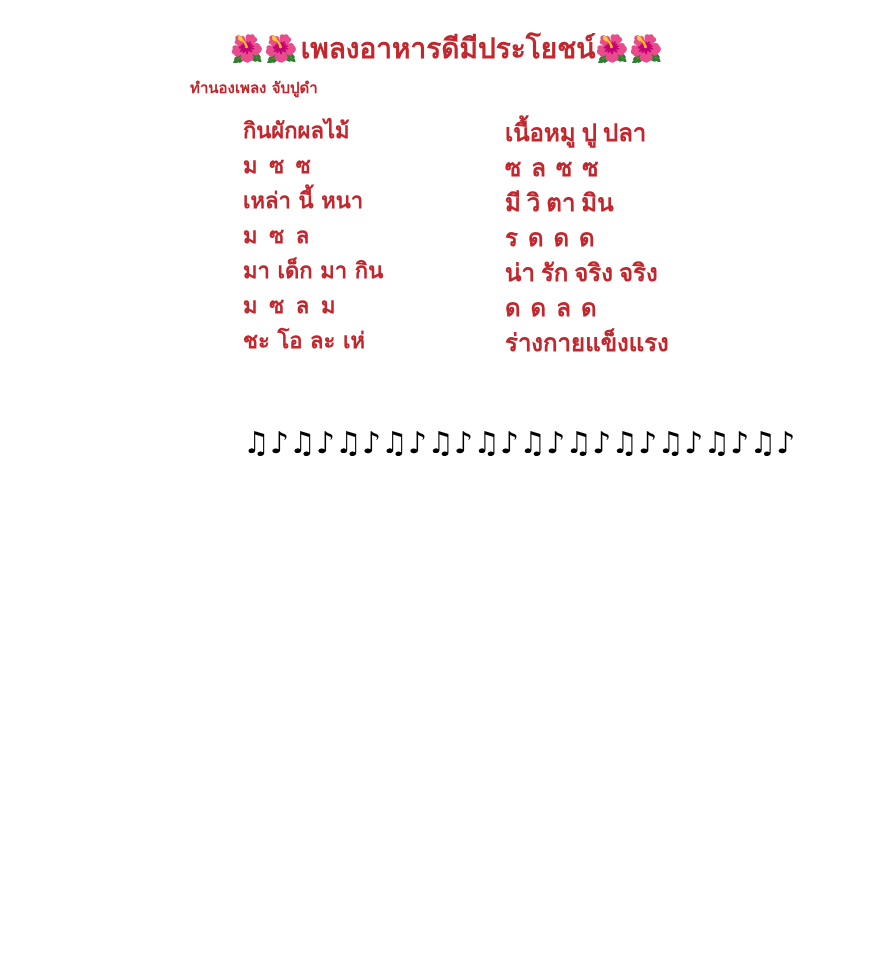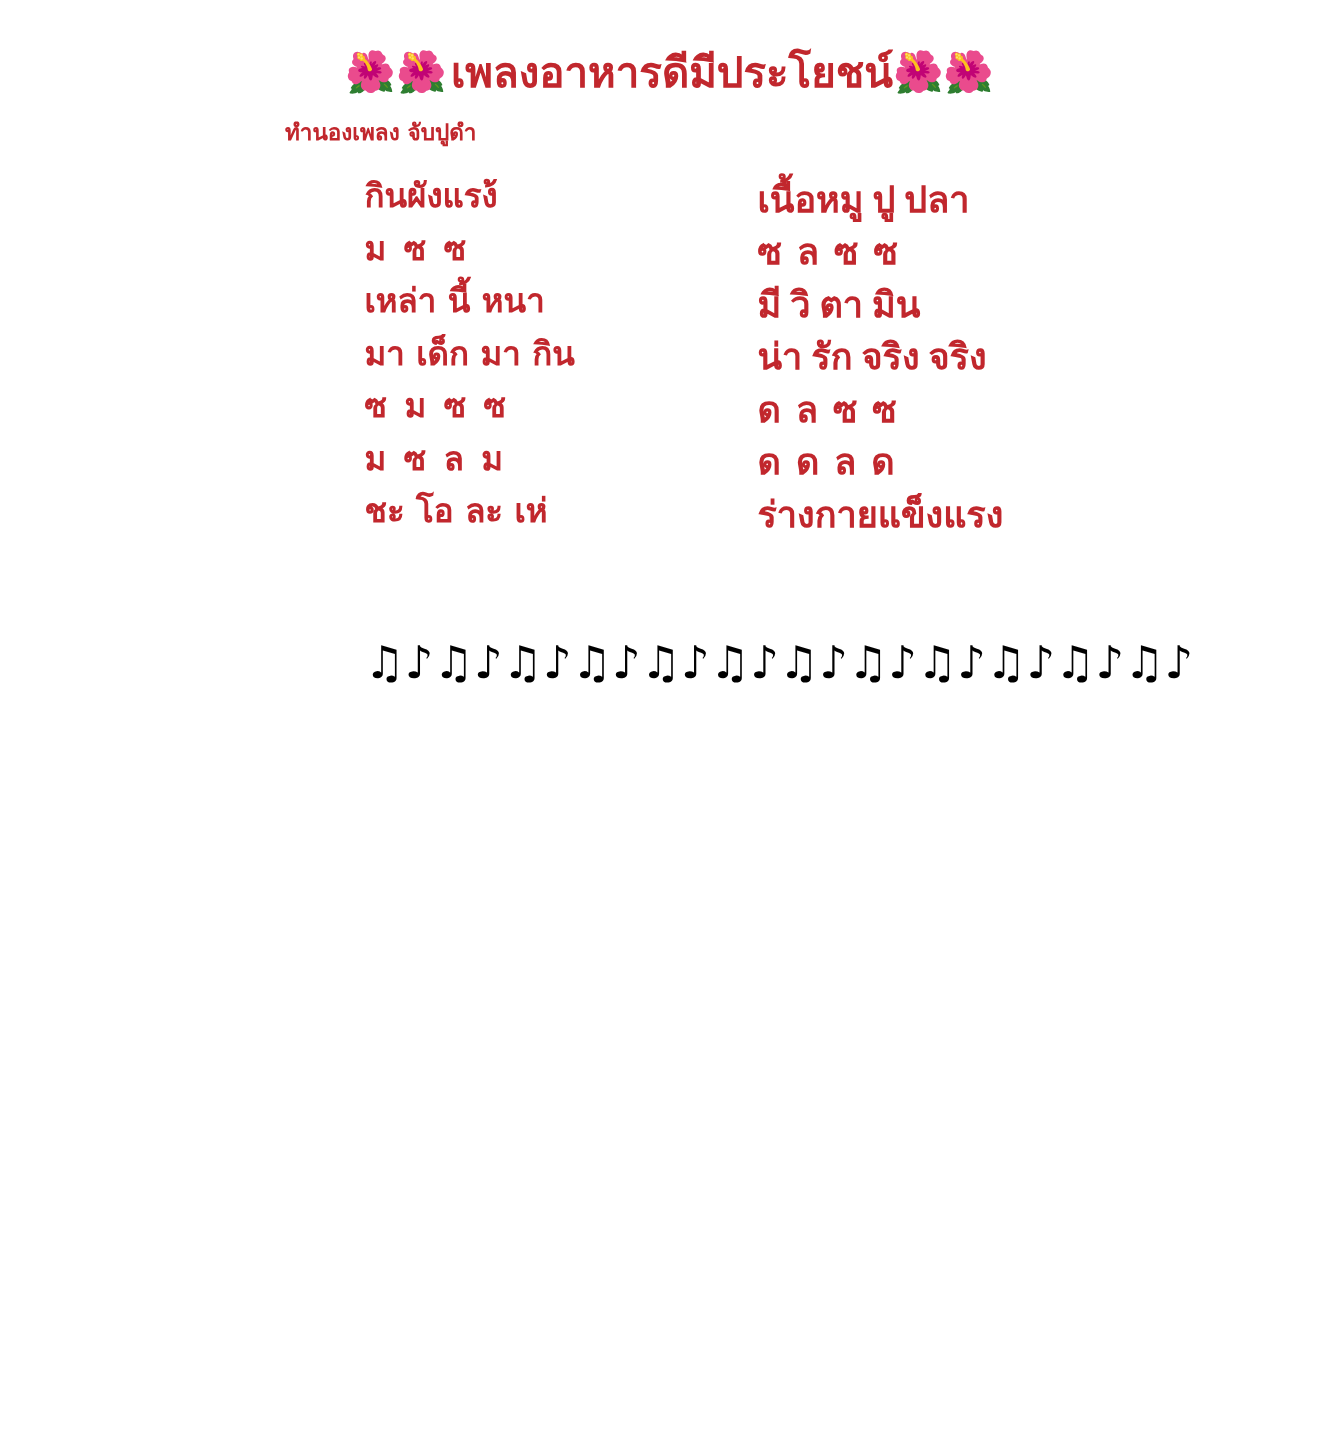--- a/index.html
+++ b/index.html
@@ -118,44 +118,44 @@
     <span class="title-text">เพลงอาหารดีมีประโยชน์</span>
     <span class="flower">🌺</span>
     <span class="flower">🌺</span>
   </div>
 
   <div class="melody-line">ทำนองเพลง จับปูดำ</div>
 
   <div class="lyrics">
 
     <div class="lyric-row row-words">
-      <span class="col-left">กินผังแรง้</span>
+      <span class="col-left">กินผักผลไม้</span>
       <span class="col-right">เนื้อหมู  ปู   ปลา</span>
     </div>
 
     <div class="lyric-row row-chord">
       <span class="col-left">ม  ซ  ซ</span>
       <span class="col-right">ซ ล ซ ซ</span>
     </div>
 
     <div class="lyric-row row-words">
       <span class="col-left">เหล่า นี้ หนา</span>
       <span class="col-right">มี วิ ตา มิน</span>
     </div>
 
+    <div class="lyric-row row-chord">
+      <span class="col-left">ม ซ ล</span>
+      <span class="col-right">ร ด ด ด</span>
+    </div>
 
     <div class="lyric-row row-words">
       <span class="col-left">มา เด็ก มา กิน</span>
       <span class="col-right">น่า  รัก  จริง จริง</span>
     </div>
 
-    <div class="lyric-row row-chord">
-      <span class="col-left">ซ  ม ซ  ซ</span>
-      <span class="col-right">ด ล ซ ซ</span>
-    </div>
 
     <div class="lyric-row row-chord">
       <span class="col-left">ม ซ ล ม</span>
       <span class="col-right">ด ด ล ด</span>
     </div>
 
     <div class="lyric-row row-words">
       <span class="col-left">ชะ โอ ละ เห่</span>
       <span class="col-right">ร่างกายแข็งแรง</span>
     </div>

